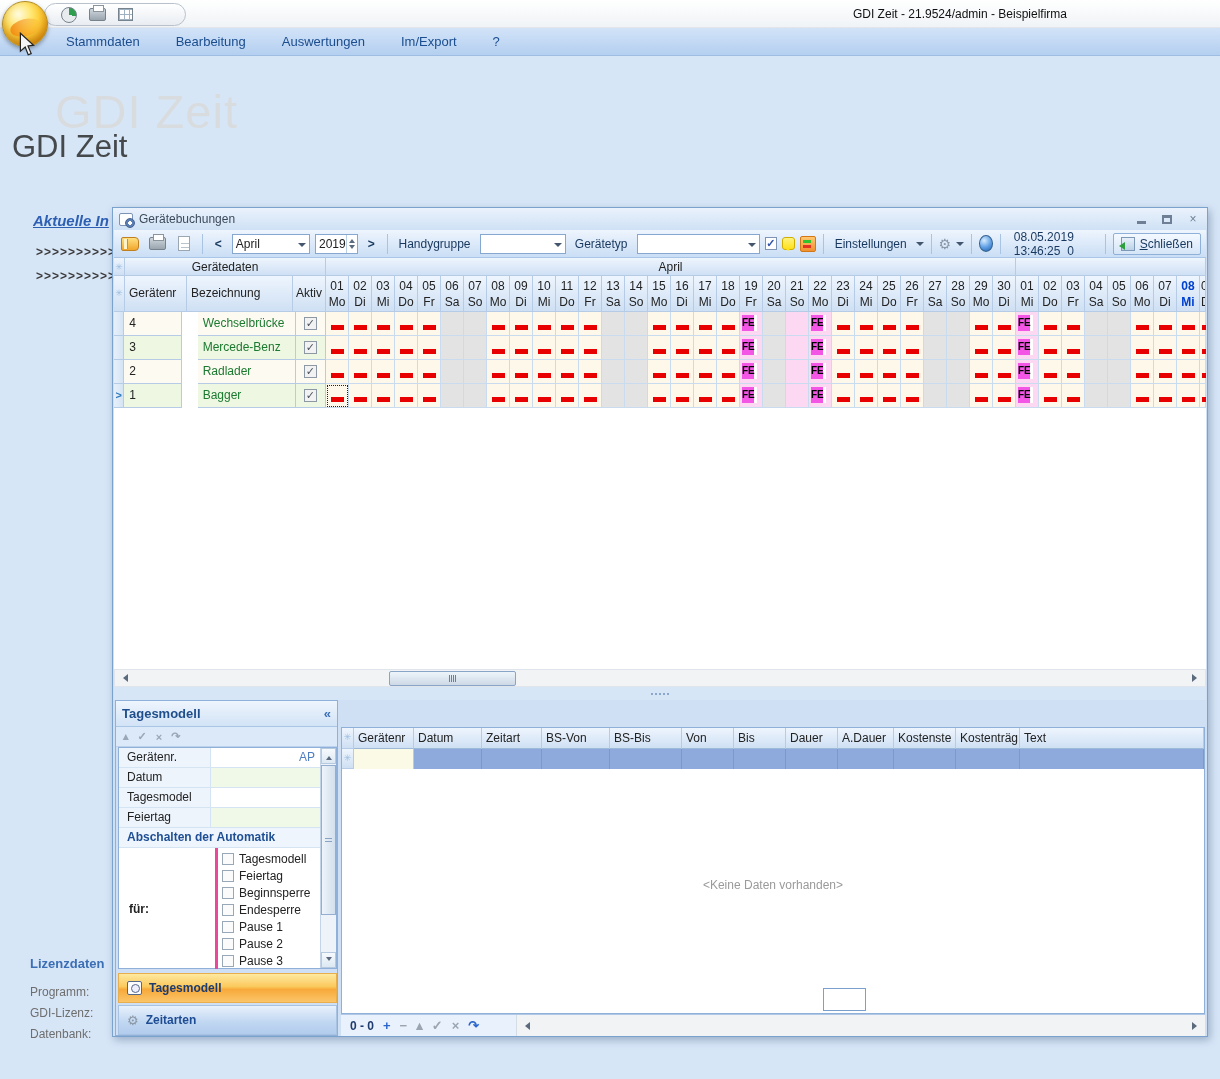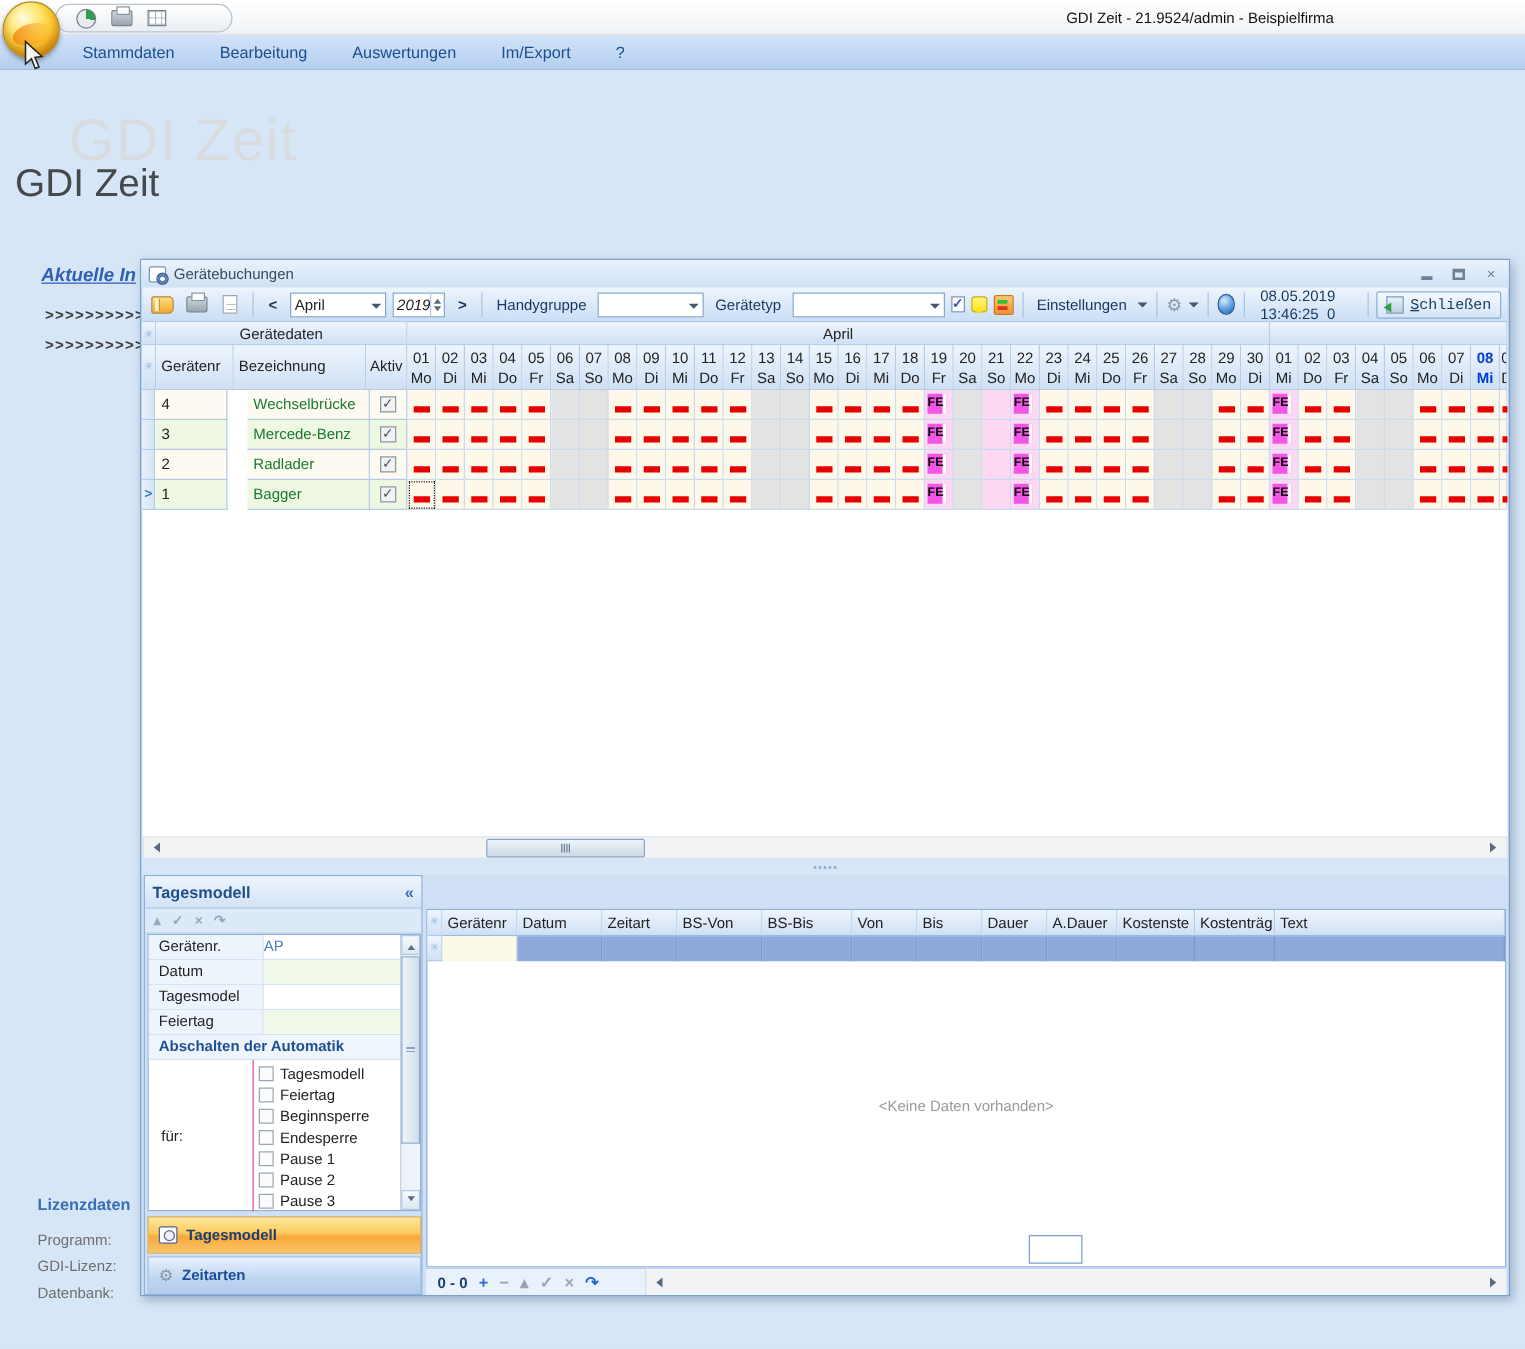--- a/index.html
+++ b/index.html
@@ -70,28 +70,28 @@
   .wmax { width:10px; height:9px; border:2px solid #6f8096; border-top-width:3px; }
 
   .dlg-toolbar { position:absolute; left:1px; top:22px; right:1px; height:28px;
     background:linear-gradient(#eef5fd,#cadef5); border-bottom:1px solid #aac6e6; display:flex; align-items:center; gap:5px; padding:0 5px; }
   .tb-btn { display:flex; align-items:center; justify-content:center; min-width:22px; height:22px; }
   .tb-sep { width:1px; height:20px; background:#a9c4e2; margin:0 2px; }
   .tb-lbl { color:#17375e; font-size:12px; padding:0 4px; }
   .combo { height:20px; background:#fff; border:1px solid #86a7cf; display:flex; align-items:center; padding:0 3px; font-size:12px; color:#222; }
   .combo .caret { margin-left:auto; margin-top:6px; }
   .spinner { width:48px; height:20px; background:#fff; border:1px solid #86a7cf; display:flex; align-items:center; }
-  .spinner .num { flex:1; padding-left:3px;font-style:italic; }
+  .spinner .num { flex:1; padding-left:3px; }
   .spin-btns { width:11px; display:flex; flex-direction:column; align-items:center; gap:2px; border-left:1px solid #b9cfe6; height:100%; justify-content:center; }
   .nav-arrow { color:#17375e; font-weight:bold; font-size:12px; padding:0 5px; }
   .tb-check { width:13px; height:13px; background:#fff; border:1px solid #7d94b5; color:#3355aa; font-size:11px; line-height:11px; text-align:center; font-weight:bold; }
   .tb-right { margin-left:auto; display:flex; align-items:center; gap:5px; }
   .datetime { color:#17375e; padding:0 6px; }
   .close-btn { display:flex; align-items:center; gap:5px; height:22px; padding:0 7px; border:1px solid #8fb0d8; border-radius:2px;
-    background:linear-gradient(#f4f9ff,#d5e5f7); color:#17375e;font-family:Liberation Mono, monospace; }
+    background:linear-gradient(#f4f9ff,#d5e5f7); color:#17375e; }
   .close-btn .lbl { display:inline-block; }
   .close-btn .lbl::first-letter { text-decoration:underline; }
 
   
   .grid-area { position:absolute; left:1px; top:50px; right:1px; height:411px; background:#fff; }
   .hdr-bg { background:linear-gradient(#eef5fd,#cfe0f4); }
   .left-grid { position:absolute; left:0; top:0; width:212px; }
   .row-f { display:flex; }
   .cell { border-right:1px solid #b6cce6; border-bottom:1px solid #b6cce6; overflow:hidden; }
   .ind { width:11px; color:#9abde0; font-size:9px; text-align:center; }
@@ -140,24 +140,24 @@
     border-bottom:1px solid #aac6e6; display:flex; align-items:center; padding:0 6px; }
   .bl-title { font-weight:bold; font-size:13px; color:#1f4e8c; }
   .bl-collapse { margin-left:auto; color:#3a6eb8; font-weight:bold; font-size:13px; }
   .bl-tools { position:absolute; left:0; top:26px; right:0; height:20px; background:#dcE9f8; background:#dce9f8; border-bottom:1px solid #bcd2ec; display:flex; align-items:center; gap:9px; padding-left:7px; }
   .bl-tools span { color:#9aa7b8; font-size:11px; font-weight:bold; }
   .fields { position:absolute; left:2px; top:46px; width:219px; height:222px; background:#fff; border:1px solid #8fb0d8; }
   .frow { display:flex; height:20px; border-bottom:1px solid #d5e4f3; margin-right:16px; }
   .flabel { width:92px; background:#edf4fc; padding-left:8px; line-height:19px; border-right:1px solid #d5e4f3; }
   .fval { flex:1; line-height:19px; }
   .fval.green { background:#f0f9e8; }
-  .fval.ap { text-align:left; padding-right:5px; color:#4f7ec2; }
+  .fval.ap { text-align:right; padding-right:5px; color:#4f7ec2; }
   .fsection { height:20px; line-height:19px; font-weight:bold; color:#1e4f94; background:#eef5fd; border-bottom:1px solid #d5e4f3; padding-left:8px; margin-right:16px; }
   .fuer-row { display:flex; margin-right:16px; height:121px; }
-  .fuer-lbl { width:84px; border-right:1px solid #ec4899; display:flex; align-items:center; padding-left:10px; }
+  .fuer-lbl { width:99px; border-right:3px solid #ec4899; display:flex; align-items:center; padding-left:10px;font-weight:bold; }
   .opts { flex:1; padding:2px 0 0 4px; }
   .opt { display:flex; align-items:center; gap:5px; height:17px; }
   .opt .box { width:12px; height:12px; background:#fbfbfb; border:1px solid #99a8b8; }
   .vscroll { position:absolute; right:0; top:0; bottom:0; width:16px; background:#eef3f9; border-left:1px solid #c3d4e8; }
   .vs-btn { position:absolute; left:0; right:0; height:16px; display:flex; align-items:center; justify-content:center; background:linear-gradient(#f6fafd,#dde8f3); border:1px solid #b7c9de; }
   .vs-thumb { position:absolute; left:0; right:0; top:17px; height:150px; background:linear-gradient(90deg,#eef4fa,#d2dfec); border:1px solid #93aed0; }
   .vs-grip { position:absolute; left:3px; right:3px; top:70px; height:8px;
     background:repeating-linear-gradient(#0000 0 2px, #8ba3c2 2px 3px); }
   .navbtn { position:absolute; left:2px; width:219px; height:30px; border:1px solid #a8c2e2; display:flex; align-items:center; gap:7px; padding-left:8px; font-weight:bold; }
   .navbtn.orange { top:272px; background:linear-gradient(#fee9a0,#fbc95c 45%,#f7a93a 55%,#fbc569); border-color:#e8ae4e; color:#1e3c6e; }

